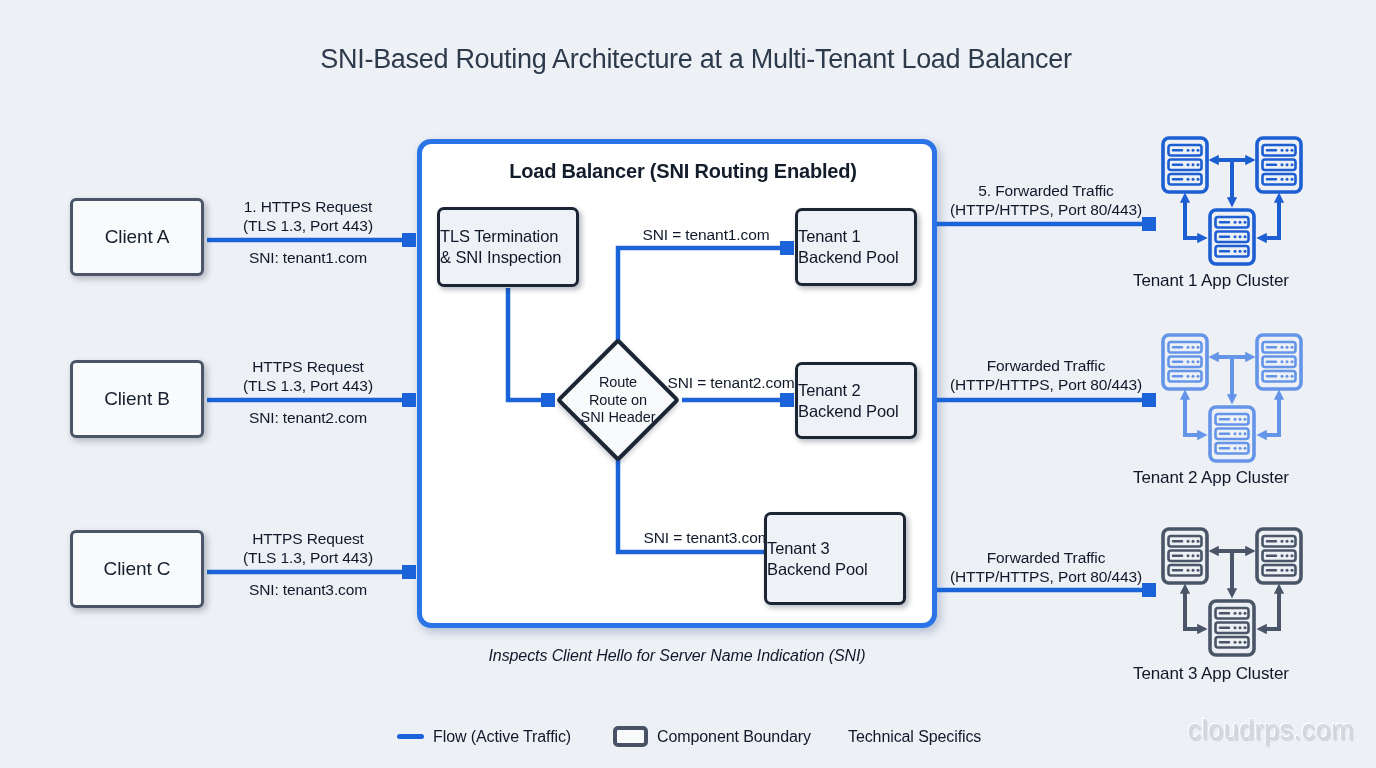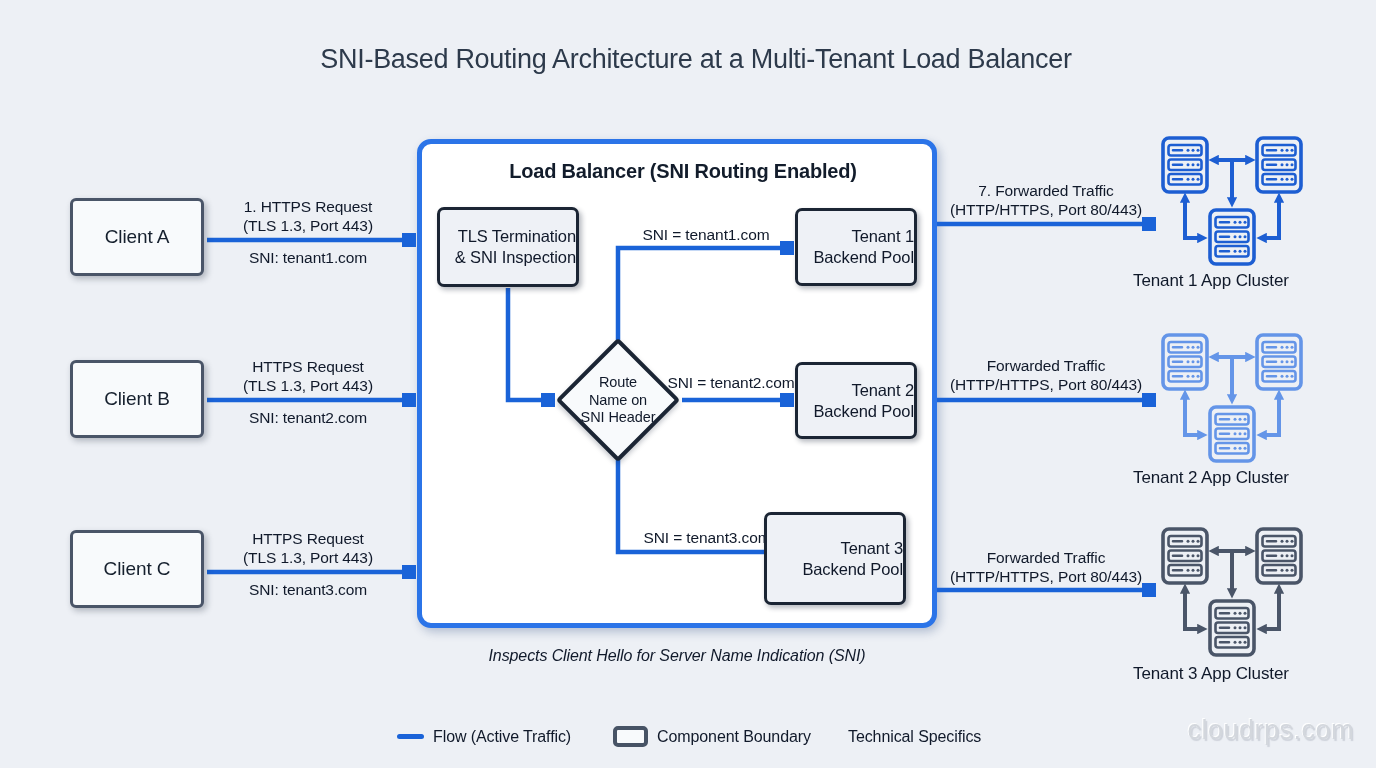--- a/index.html
+++ b/index.html
@@ -15,21 +15,21 @@
 
   .client-box { left:70px; width:134px; height:78px; background:#f8fafc; border:3.5px solid #4a5568; border-radius:6px;
     display:flex; align-items:center; justify-content:center; font-size:19px; color:#16202e;
     box-shadow:2.5px 3px 6px rgba(25,35,55,.28); }
 
   .lb-box { left:417px; top:139px; width:520px; height:489px; background:#ffffff; border:5px solid #2b74e8; border-radius:14px;
     box-shadow:3px 4px 10px rgba(30,60,120,.28); }
   .lb-title { margin-top:16px; text-align:center; font-size:20px; font-weight:600; color:#121c2b; letter-spacing:-0.2px;padding-left:12px; }
 
   .inner-box { background:#eef1f6; border:3.5px solid #1b2534; border-radius:7px;
-    display:flex; flex-direction:column; align-items:flex-end; justify-content:center;
+    display:flex; flex-direction:column; align-items:flex-start; justify-content:center;
     font-size:16.5px; line-height:21px; color:#10192a; box-shadow:2.5px 3px 5px rgba(25,35,55,.30); }
 
   .diamond { left:574px; top:356px; width:88px; height:88px; background:#f8fafc; border:4px solid #1b2534; border-radius:4px;
     transform:rotate(45deg); box-shadow:2px 2px 5px rgba(25,35,55,.25); }
   .diamond-label { left:558px; top:374px; width:120px; text-align:center; font-size:14.5px; line-height:17.5px; color:#10192a; }
 
   .anno { font-size:15.5px; line-height:19px; text-align:center; color:#10192a; }
 
   .cluster-label { font-size:17px; color:#10192a; }
   .cluster-svg { display:block; }
@@ -102,21 +102,21 @@
   <div class="abs anno" style="left:210px;top:580px;width:196px">SNI: tenant3.com</div>
 
   <div class="abs inner-box" style="left:437px;top:207px;width:142px;height:80px">
     <div>TLS Termination</div>
     <div>&amp; SNI Inspection</div>
   </div>
 
   <div class="abs diamond"></div>
   <div class="abs diamond-label">
     <div>Route</div>
-    <div>Name on</div>
+    <div>Route on</div>
     <div>SNI Header</div>
   </div>
 
   <div class="abs anno" style="left:606px;top:225px;width:200px">SNI = tenant1.com</div>
   <div class="abs anno" style="left:631px;top:373px;width:200px">SNI = tenant2.com</div>
   <div class="abs anno" style="left:607px;top:528px;width:200px">SNI = tenant3.com</div>
 
   <div class="abs inner-box" style="left:795px;top:208px;width:122px;height:78px">
     <div>Tenant 1</div>
     <div>Backend Pool</div>
@@ -124,21 +124,21 @@
   <div class="abs inner-box" style="left:795px;top:362px;width:122px;height:77px">
     <div>Tenant 2</div>
     <div>Backend Pool</div>
   </div>
   <div class="abs inner-box" style="left:764px;top:512px;width:142px;height:93px">
     <div>Tenant 3</div>
     <div>Backend Pool</div>
   </div>
 
   <div class="abs anno" style="left:936px;top:181px;width:220px">
-    <div>7. Forwarded Traffic</div>
+    <div>5. Forwarded Traffic</div>
     <div>(HTTP/HTTPS, Port 80/443)</div>
   </div>
   <div class="abs anno" style="left:936px;top:356px;width:220px">
     <div>Forwarded Traffic</div>
     <div>(HTTP/HTTPS, Port 80/443)</div>
   </div>
   <div class="abs anno" style="left:936px;top:548px;width:220px">
     <div>Forwarded Traffic</div>
     <div>(HTTP/HTTPS, Port 80/443)</div>
   </div>

